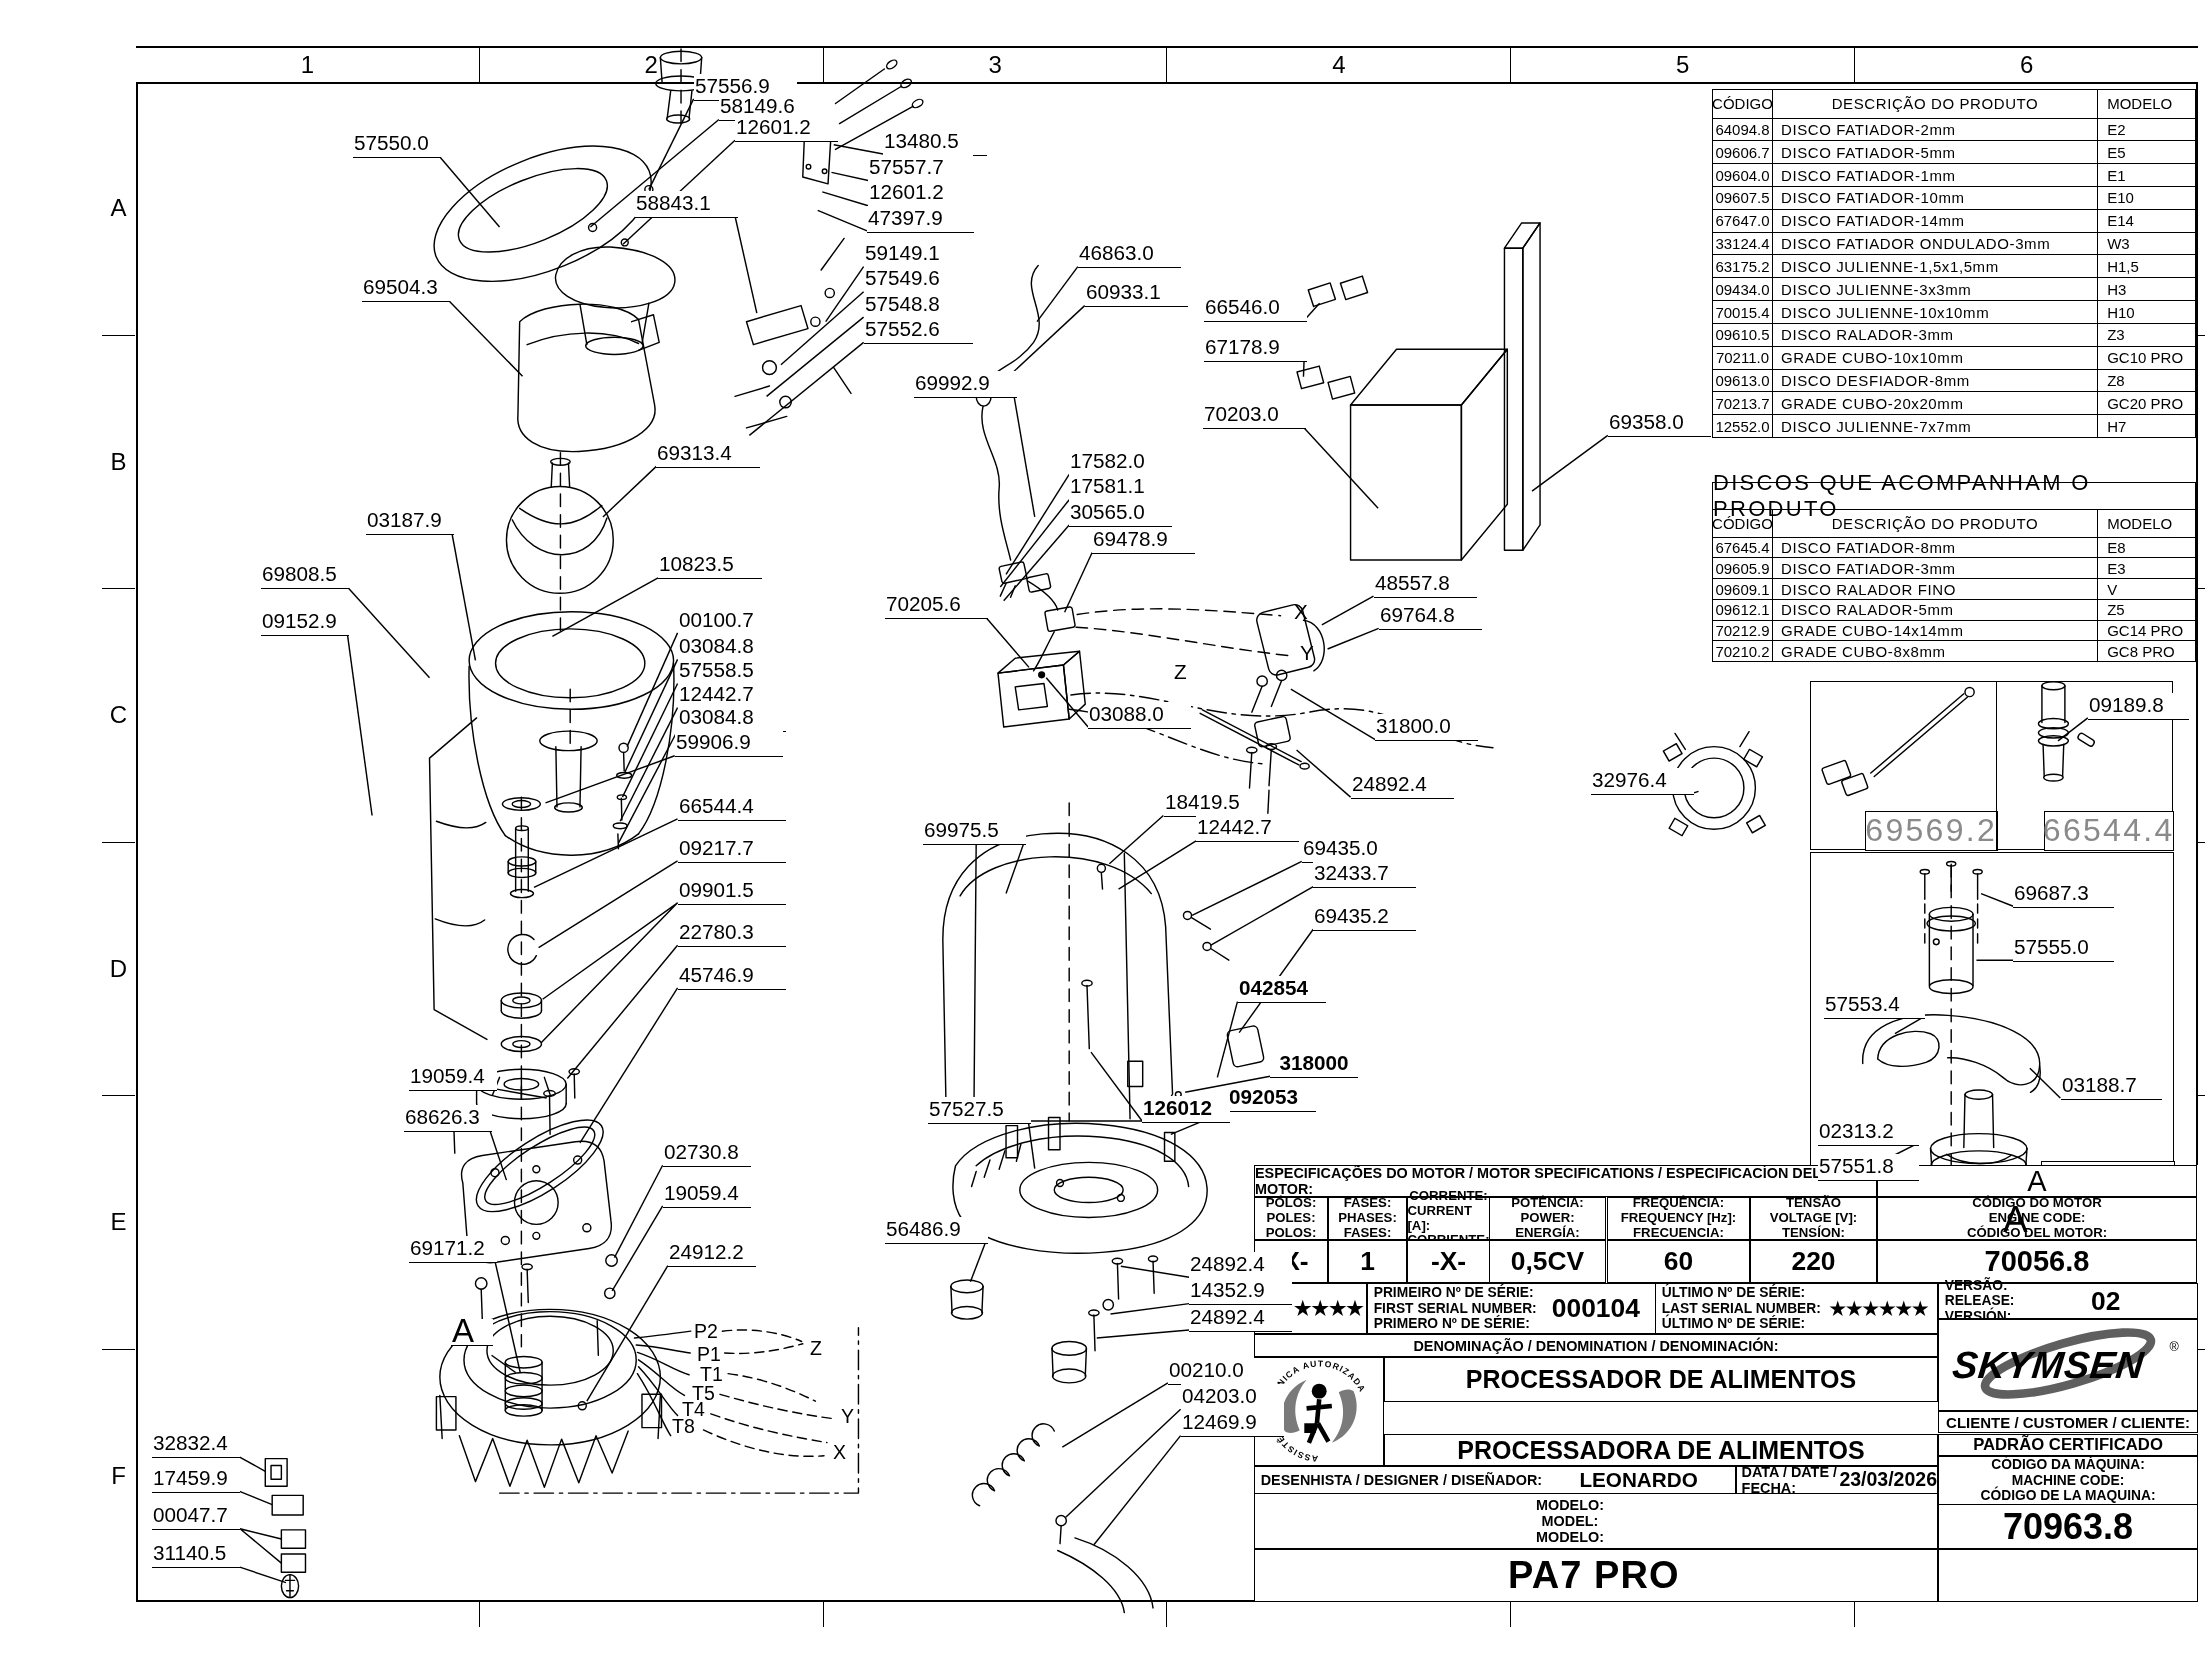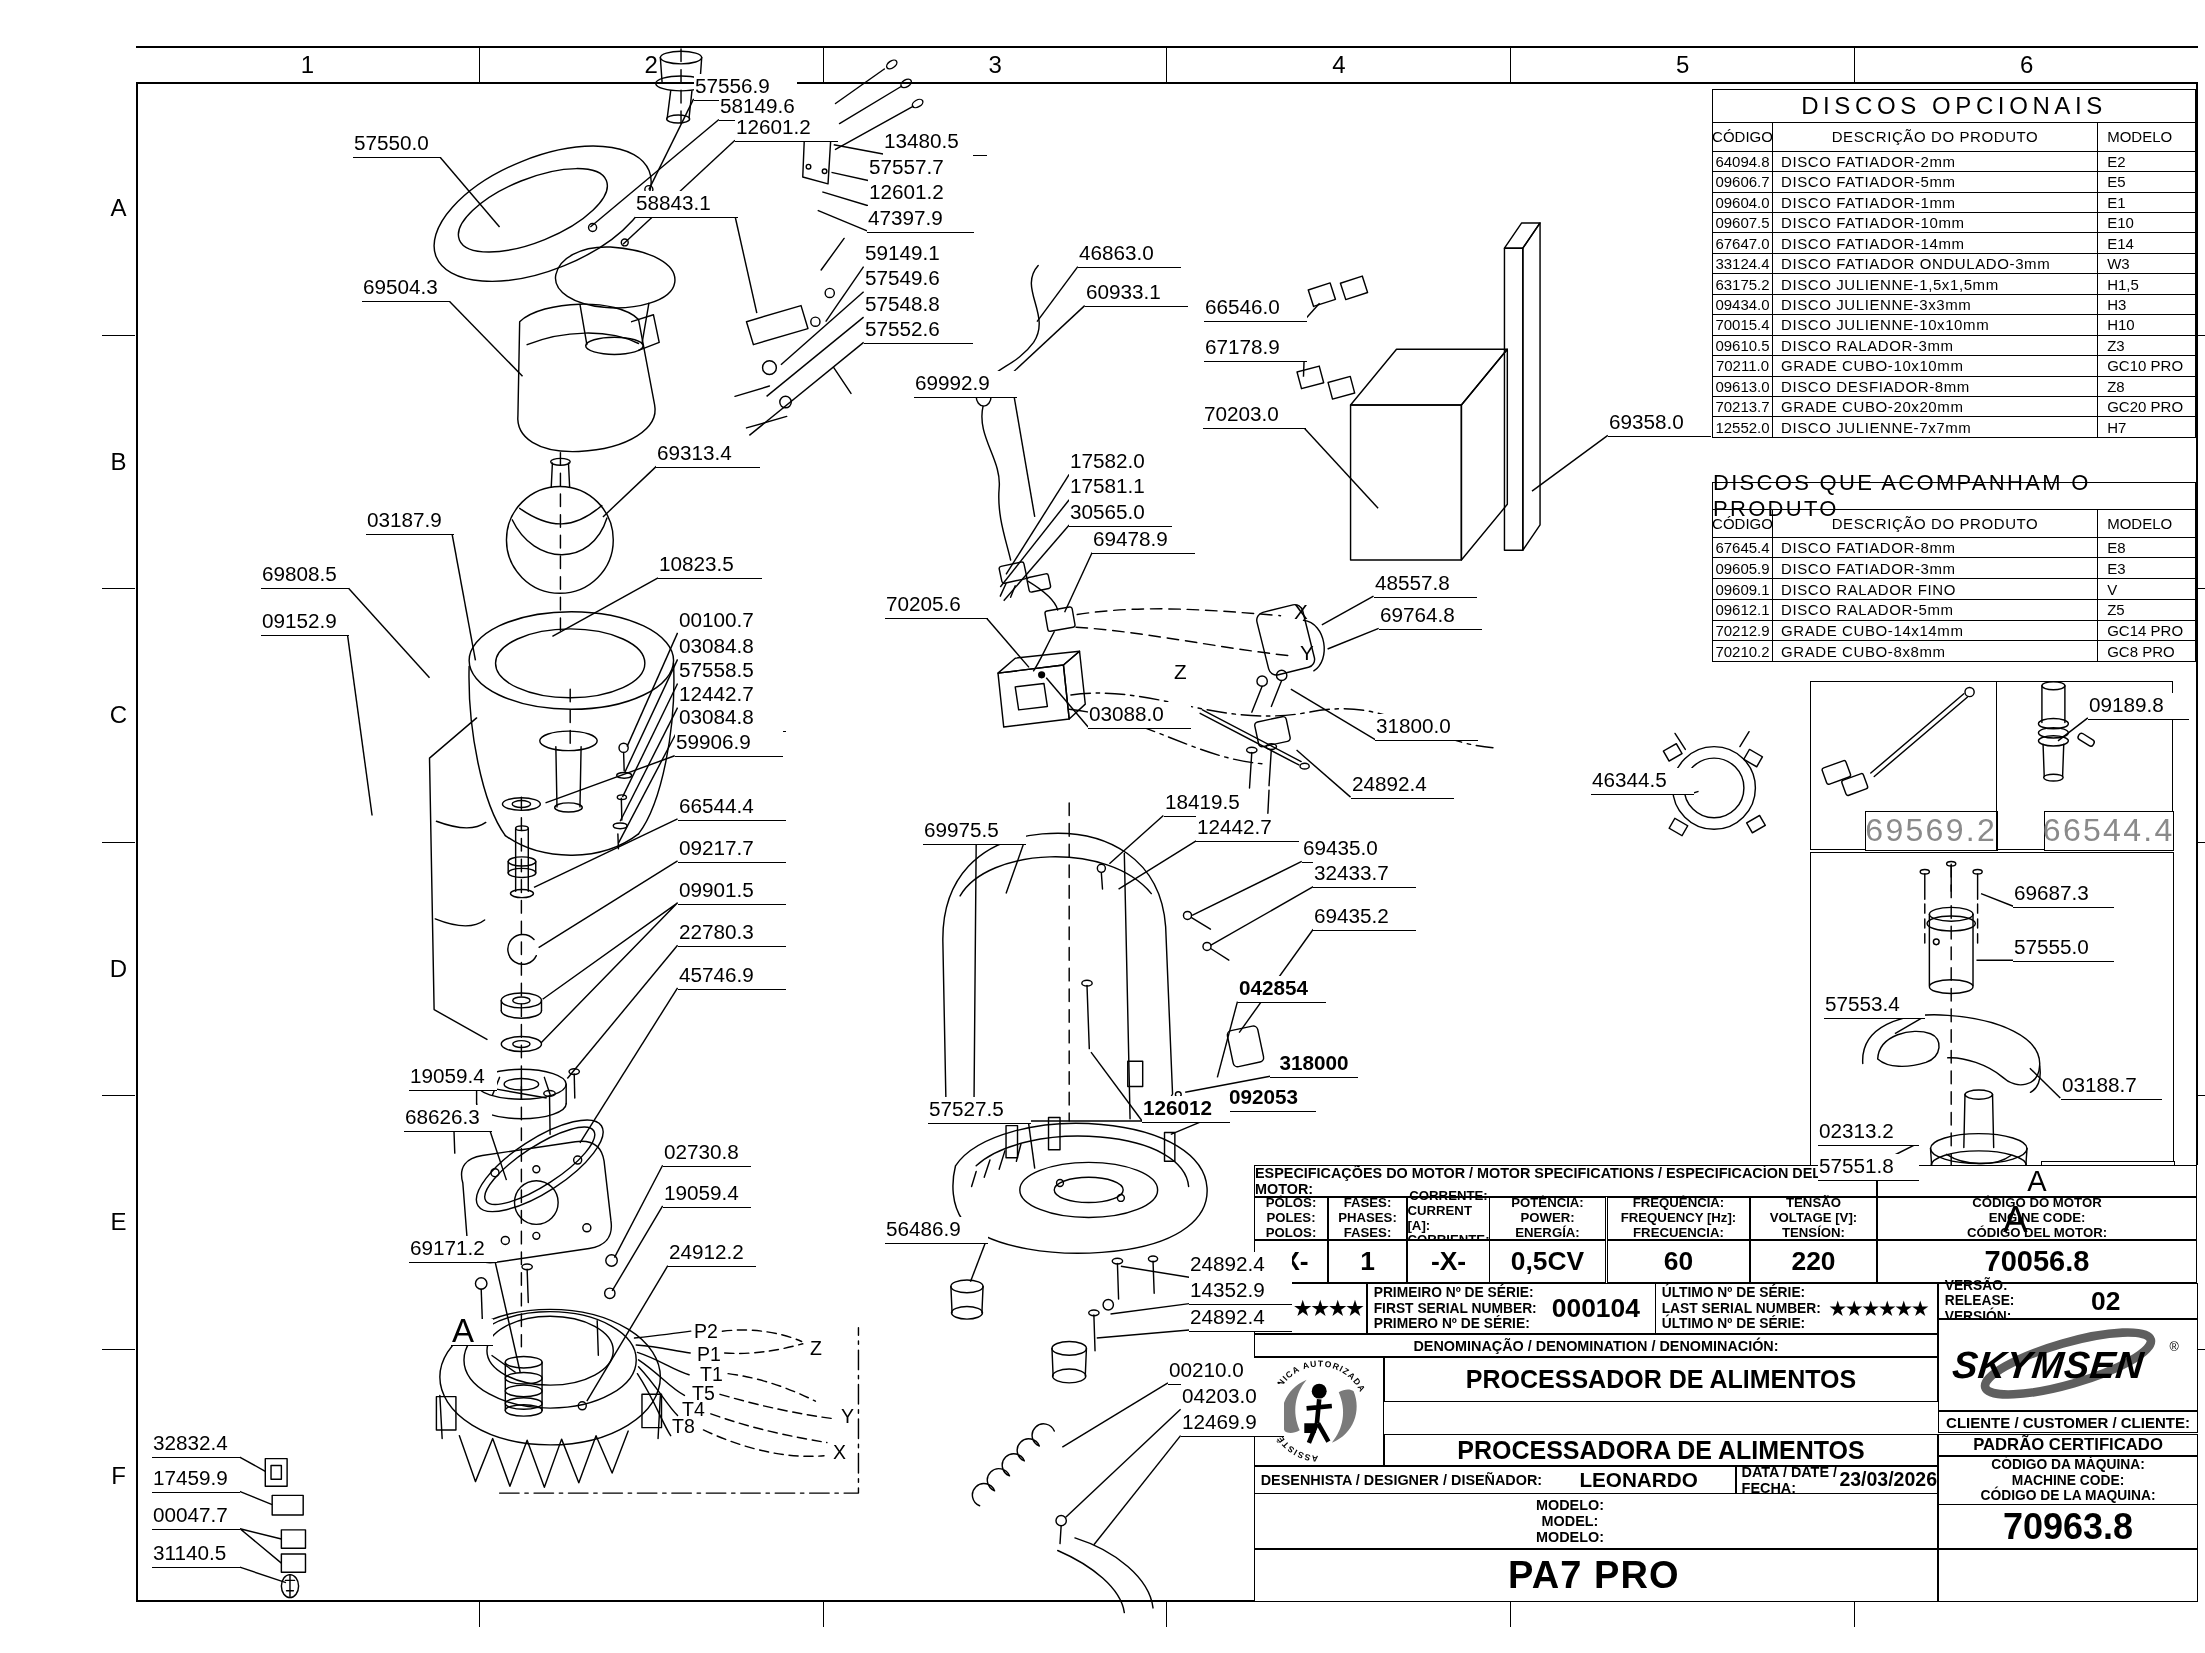--- a/index.html
+++ b/index.html
@@ -512,21 +512,20 @@
   <div class="zone-right">
     <div class="zc"></div>
       <div class="zc"></div>
       <div class="zc"></div>
       <div class="zc"></div>
       <div class="zc"></div>
       <div class="zc"></div>
   </div>
 
   <div class="ptable" id="t1" style="left:1712px;top:89px;width:484px;height:349px;">
-    <div class="pt-title">DISCOS  OPCIONAIS</div>
     <div class="pt-head">
       <div class="cc">CÓDIGO</div>
       <div class="cd">DESCRIÇÃO  DO  PRODUTO</div>
       <div class="cm">MODELO</div>
     </div>
 
       <div class="pt-row">
         <div class="cc">64094.8</div>
         <div class="cd">DISCO  FATIADOR-2mm</div>
         <div class="cm">E2</div>
@@ -879,21 +878,21 @@
       <div class="co plain" style="left: 1299px; top: 641px;">Y</div>
       <div class="co" style="left: 1203px; top: 402px; width: 101px;">70203.0</div>
       <div class="co" style="left: 1608px; top: 410px; width: 101px;">69358.0</div>
       <div class="co" style="left: 885px; top: 592px; width: 101px;">70205.6</div>
       <div class="co" style="left: 1374px; top: 571px; width: 101px;">48557.8</div>
       <div class="co" style="left: 1379px; top: 603px; width: 101px;">69764.8</div>
       <div class="co" style="left: 1088px; top: 702px; width: 101px;">03088.0</div>
       <div class="co plain" style="left: 1173px; top: 660px;">Z</div>
       <div class="co" style="left: 1375px; top: 714px; width: 101px;">31800.0</div>
       <div class="co" style="left: 1351px; top: 772px; width: 101px;">24892.4</div>
-      <div class="co" style="left: 1591px; top: 768px; width: 101px;">46344.5</div>
+      <div class="co" style="left: 1591px; top: 768px; width: 101px;">32976.4</div>
       <div class="co" style="left: 1164px; top: 790px; width: 101px;">18419.5</div>
       <div class="co" style="left: 1196px; top: 815px; width: 101px;">12442.7</div>
       <div class="co" style="left: 1302px; top: 836px; width: 101px;">69435.0</div>
       <div class="co" style="left: 1313px; top: 861px; width: 101px;">32433.7</div>
       <div class="co" style="left: 1313px; top: 904px; width: 101px;">69435.2</div>
       <div class="co" style="left: 923px; top: 818px; width: 101px;">69975.5</div>
       <div class="co bold" style="left: 1238px; top: 976px; width: 86px;">042854</div>
       <div class="co bold" style="left: 1270px; top: 1051px; width: 86px; text-align: center;">318000</div>
       <div class="co bold" style="left: 1228px; top: 1085px; width: 86px;">092053</div>
       <div class="co bold" style="left: 1142px; top: 1096px; width: 86px;">126012</div>

